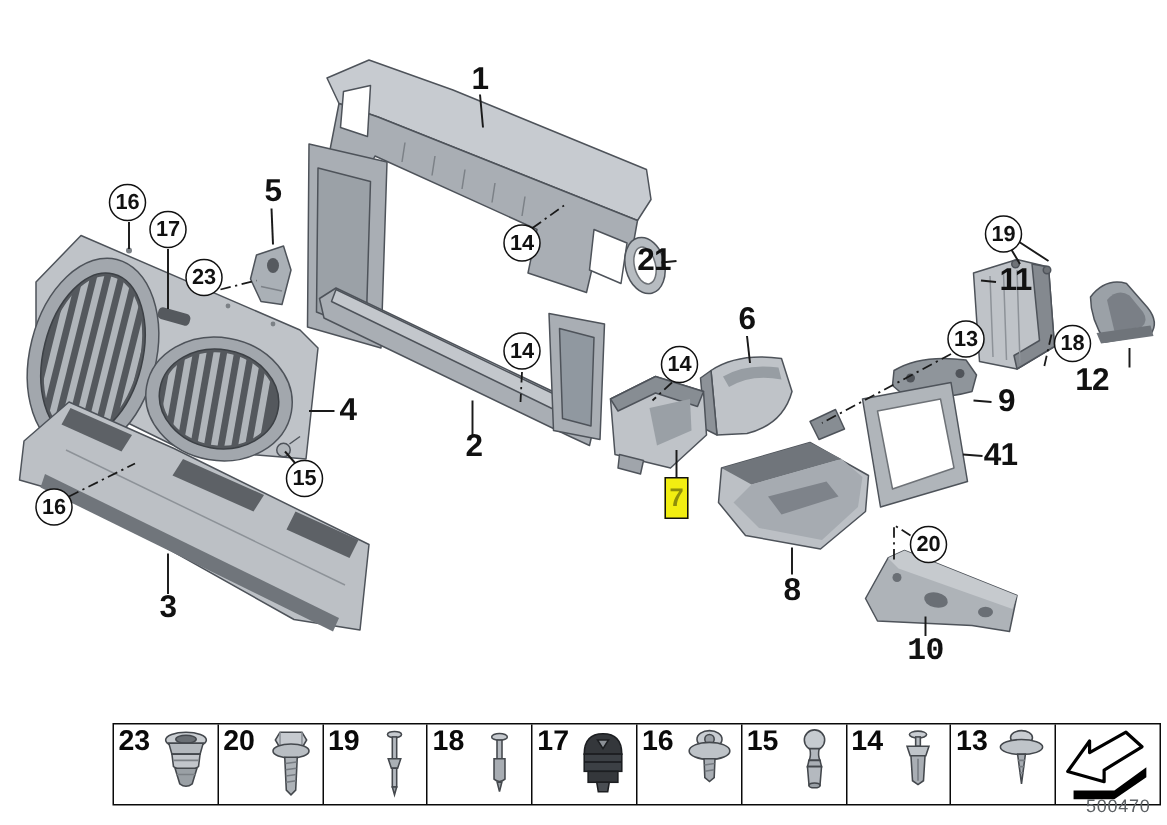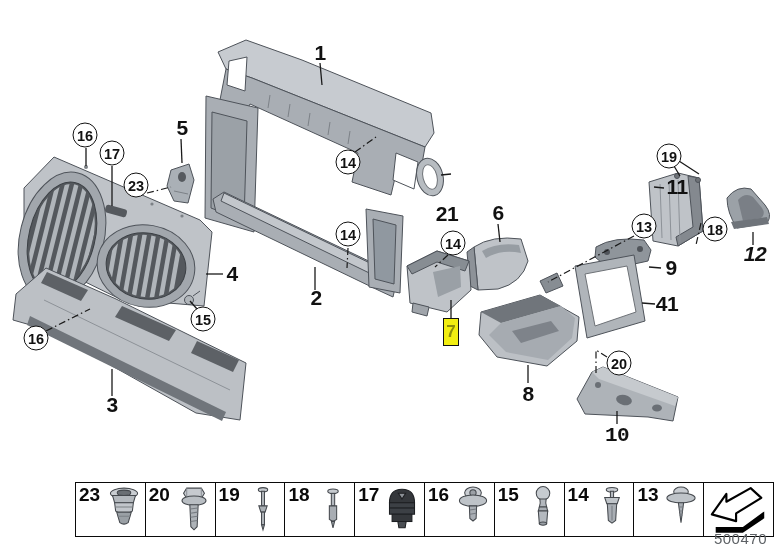--- a/index.html
+++ b/index.html
@@ -14,21 +14,21 @@
            background:#fff;font-size:14.5px;}
   .highlight{width:14px;height:26px;background:#f2ee11;border:1.7px solid #111;
              color:#8e8f0a;font-size:17px;}
   .strip{position:absolute;left:75px;top:482px;width:699px;height:55px;z-index:3;
          display:flex;border:1.7px solid #0a0a0a;background:#fff;box-sizing:border-box;}
   .cell{flex:1 1 0;position:relative;border-right:1.6px solid #0a0a0a;box-sizing:border-box;}
   .cell:last-child{border-right:none;}
   .cell .num{position:absolute;left:3px;top:1px;font-size:19px;font-weight:bold;color:#0a0a0a;}
   .cell svg{position:absolute;right:2px;top:2px;}
   .cell.arrowcell svg{right:1px;top:1px;}
-  .code{position:absolute;right:11px;top:530px;z-index:3;font-size:15px;color:#5d6165;
+  .code{position:absolute;right:11px;top:530px;z-index:3;font-size:12px;color:#5d6165;
         letter-spacing:0.5px;margin-left:24px;}
 </style>
 </head>
 <body>
 
 <div class="stage">
 
   <svg class="art" width="778" height="470" viewBox="0 0 778 470">
     <defs>
       <clipPath id="kl">
@@ -203,22 +203,22 @@
   <div class="label plain" style="left:316px;top:298px;">2</div>
   <div class="label plain" style="left:112px;top:405px;">3</div>
   <div class="label plain" style="left:232px;top:274px;">4</div>
   <div class="label plain" style="left:182px;top:128px;">5</div>
   <div class="label plain" style="left:498px;top:213px;">6</div>
   <div class="label highlight" style="left:451px;top:332px;">7</div>
   <div class="label plain" style="left:528px;top:394px;">8</div>
   <div class="label plain" style="left:671px;top:268px;">9</div>
   <div class="label plain" style="left:617px;top:435px;font-family:Liberation Mono, monospace;">10</div>
   <div class="label plain" style="left:677px;top:187px;">11</div>
-  <div class="label plain" style="left:755px;top:254px;font-style:italic;">12</div>
-  <div class="label plain" style="left:447px;top:174px;margin-top:40px;">21</div>
+  <div class="label plain" style="left:728px;top:254px;">12</div>
+  <div class="label plain" style="left:436px;top:174px;">21</div>
   <div class="label plain" style="left:667px;top:304px;">41</div>
   <div class="label circled" style="left:644px;top:226px;">13</div>
   <div class="label circled" style="left:348px;top:162px;">14</div>
   <div class="label circled" style="left:348px;top:234px;">14</div>
   <div class="label circled" style="left:453px;top:243px;">14</div>
   <div class="label circled" style="left:203px;top:319px;">15</div>
   <div class="label circled" style="left:85px;top:135px;">16</div>
   <div class="label circled" style="left:36px;top:338px;">16</div>
   <div class="label circled" style="left:112px;top:153px;">17</div>
   <div class="label circled" style="left:715px;top:229px;">18</div>

